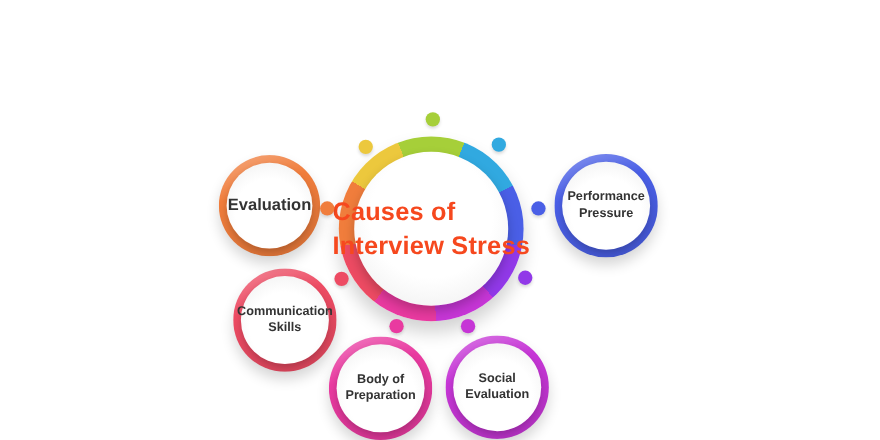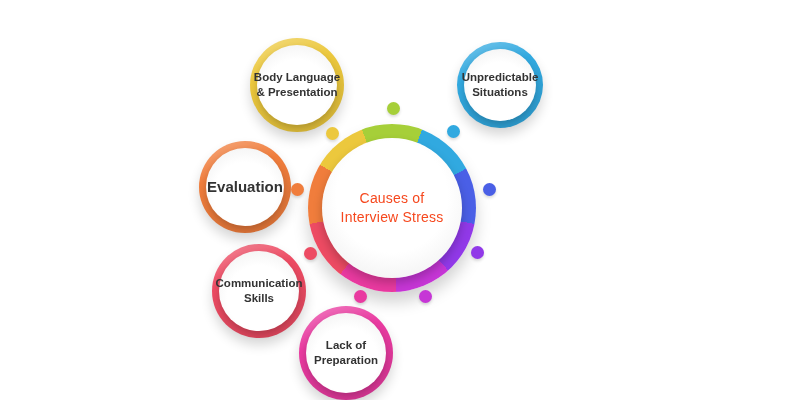--- a/index.html
+++ b/index.html
@@ -18,22 +18,21 @@
   }
   .center-inner{
     position:absolute;left:14px;top:14px;right:14px;bottom:14px;
     border-radius:50%;
     background:radial-gradient(circle at 50% 42%, #ffffff 52%, #ebebeb 100%);
     box-shadow:0 5px 10px rgba(0,0,0,0.22);
   }
   .center-label{
     position:absolute;left:50%;top:50%;transform:translate(-50%,-50%);
     width:max-content;
-    text-align:center;
-    font-size:14px;font-weight:normal;line-height:1.35;
+    font-size:23px;font-weight:bold;line-height:1.35;
     white-space:pre-line;
     letter-spacing:0.2px;
   }
   
   .sat-ring{
     position:absolute;border-radius:50%;
     box-shadow:0 7px 12px rgba(0,0,0,0.16);
     background-image:linear-gradient(160deg, rgba(255,255,255,0.35) 0%, rgba(255,255,255,0) 35%, rgba(0,0,0,0.12) 95%);
   }
   .sat-inner{
@@ -64,58 +63,58 @@
 
   <div class="center-ring" style="background: conic-gradient(rgb(166, 207, 57) 0deg, rgb(166, 207, 57) 21deg, rgb(49, 169, 224) 21deg, rgb(49, 169, 224) 62deg, rgb(74, 95, 230) 62deg, rgb(74, 95, 230) 101deg, rgb(145, 57, 232) 101deg, rgb(145, 57, 232) 138deg, rgb(198, 54, 214) 138deg, rgb(198, 54, 214) 177deg, rgb(233, 58, 160) 177deg, rgb(233, 58, 160) 218deg, rgb(237, 75, 99) 218deg, rgb(237, 75, 99) 259deg, rgb(240, 125, 60) 259deg, rgb(240, 125, 60) 301deg, rgb(236, 200, 61) 301deg, rgb(236, 200, 61) 339deg, rgb(166, 207, 57) 339deg, rgb(166, 207, 57) 360deg);">
     <div class="center-inner">
       <div class="center-label" style="color: rgb(246, 72, 30);">Causes of
 Interview Stress</div>
     </div>
   </div>
 
   <div class="dot" style="left: 387px; top: 102px; background-color: rgb(166, 207, 57);"></div>
 
-  <div class="sat-ring" style="left: 457px; top: 42px; width: 86px; height: 86px; background-color: rgb(49, 169, 224);">
+  <div class="dot" style="left: 447px; top: 125px; background-color: rgb(49, 169, 224);"></div>
+
+  <div class="sat-ring" style="left: 504px; top: 140px; width: 94px; height: 94px; background-color: rgb(74, 95, 230);">
     <div class="sat-inner">
-      <div class="sat-label">Unpredictable
-Situations</div>
+      <div class="sat-label">Performance
+Pressure</div>
     </div>
   </div>
-  <div class="dot" style="left: 447px; top: 125px; background-color: rgb(49, 169, 224);"></div>
-
   <div class="dot" style="left: 483px; top: 183px; background-color: rgb(74, 95, 230);"></div>
 
   <div class="dot" style="left: 471px; top: 246px; background-color: rgb(145, 57, 232);"></div>
 
+  <div class="sat-ring" style="left: 405px; top: 305px; width: 94px; height: 94px; background-color: rgb(198, 54, 214);">
+    <div class="sat-inner">
+      <div class="sat-label">Social
+Evaluation</div>
+    </div>
+  </div>
   <div class="dot" style="left: 419px; top: 290px; background-color: rgb(198, 54, 214);"></div>
 
   <div class="sat-ring" style="left: 299px; top: 306px; width: 94px; height: 94px; background-color: rgb(233, 58, 160);">
     <div class="sat-inner">
-      <div class="sat-label">Lack of
+      <div class="sat-label">Body of
 Preparation</div>
     </div>
   </div>
   <div class="dot" style="left: 354px; top: 290px; background-color: rgb(233, 58, 160);"></div>
 
   <div class="sat-ring" style="left: 212px; top: 244px; width: 94px; height: 94px; background-color: rgb(237, 75, 99);">
     <div class="sat-inner">
       <div class="sat-label">Communication
 Skills</div>
     </div>
   </div>
   <div class="dot" style="left: 304px; top: 247px; background-color: rgb(237, 75, 99);"></div>
 
   <div class="sat-ring" style="left: 199px; top: 141px; width: 92px; height: 92px; background-color: rgb(240, 125, 60);">
     <div class="sat-inner">
       <div class="sat-label big">Evaluation</div>
     </div>
   </div>
   <div class="dot" style="left: 291px; top: 183px; background-color: rgb(240, 125, 60);"></div>
 
-  <div class="sat-ring" style="left: 250px; top: 38px; width: 94px; height: 94px; background-color: rgb(236, 200, 61);">
-    <div class="sat-inner">
-      <div class="sat-label">Body Language
-&amp; Presentation</div>
-    </div>
-  </div>
   <div class="dot" style="left: 326px; top: 127px; background-color: rgb(236, 200, 61);"></div>
 
 </div>
 
 </body></html>

